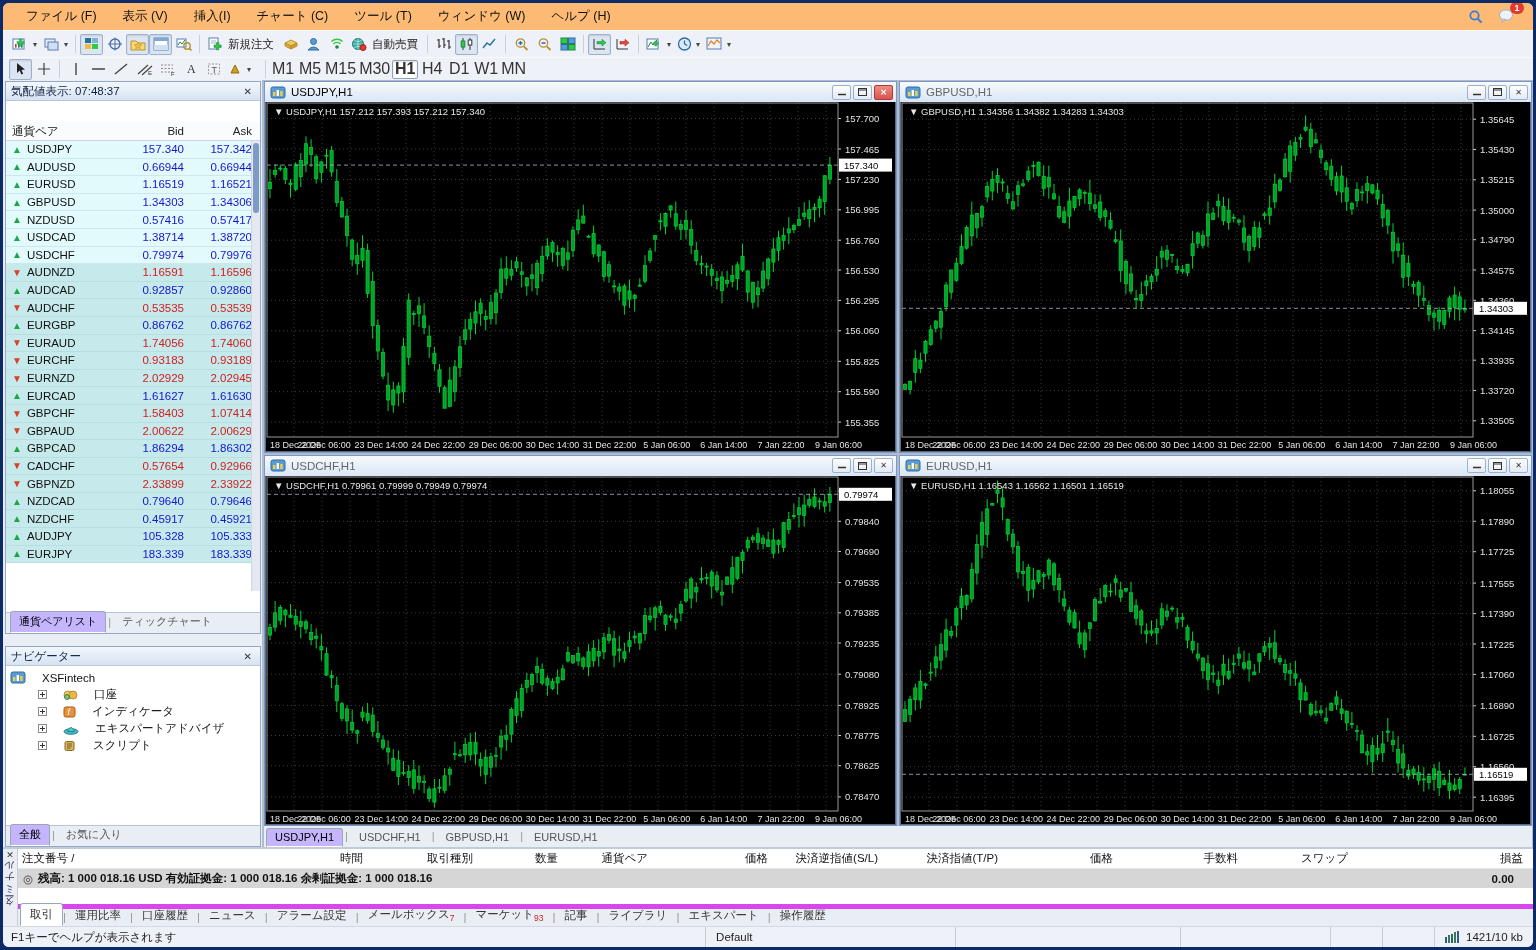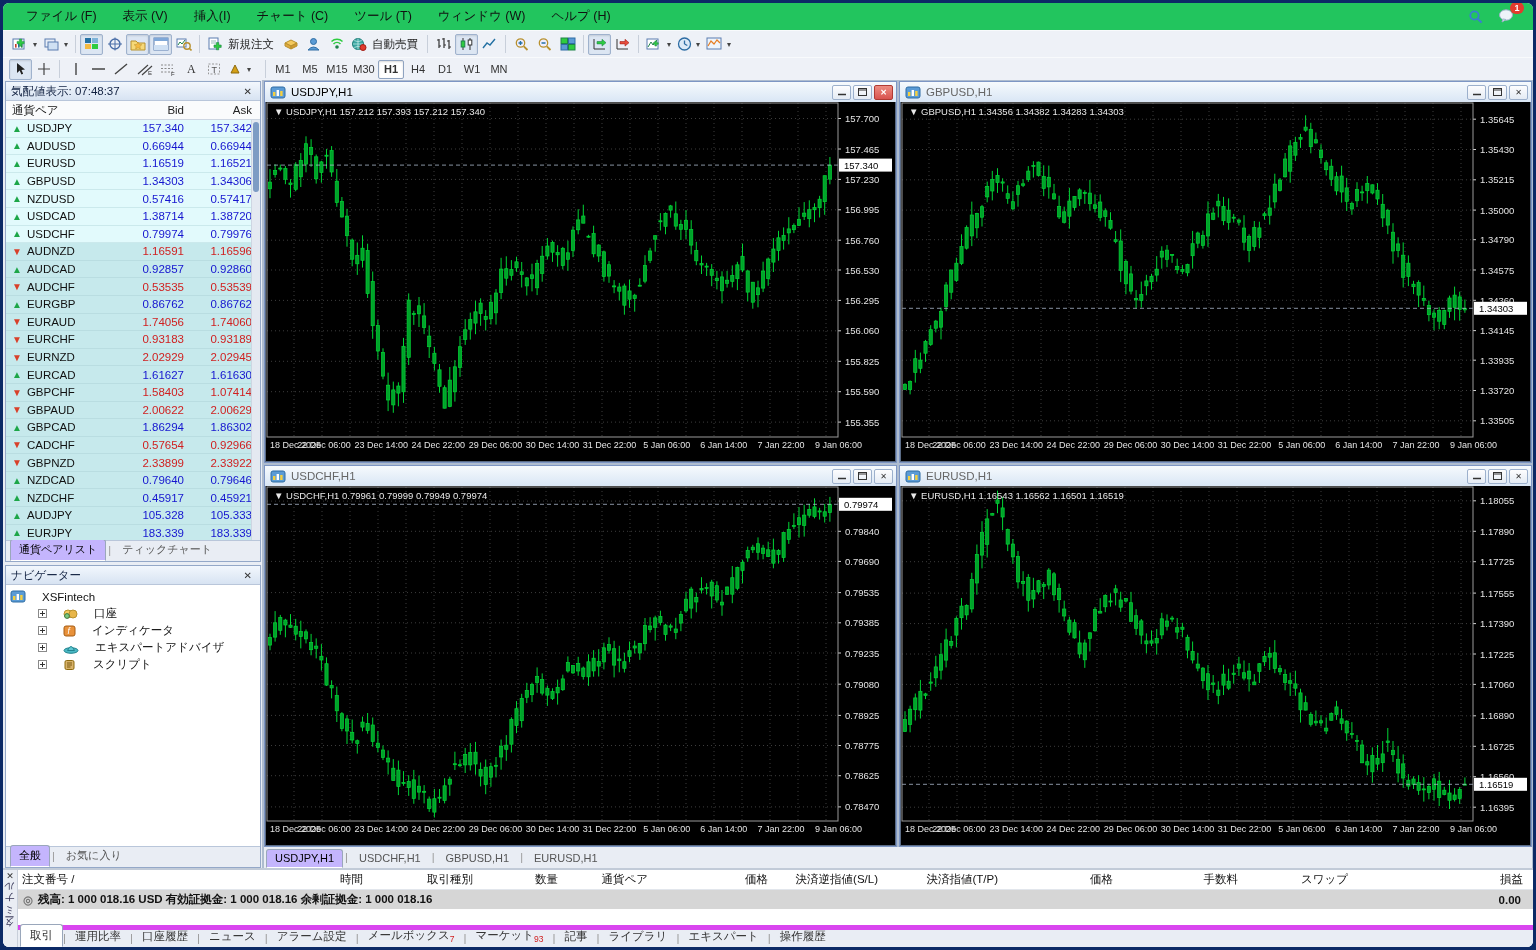--- a/index.html
+++ b/index.html
@@ -1,32 +1,32 @@
 <!DOCTYPE html>
 <html><head>
 <meta charset="utf-8">
 <style>
   * { margin:0; padding:0; box-sizing:border-box; }
   html,body { width:1536px; height:950px; overflow:hidden; background:#0c2a66; font-family:"Liberation Sans", sans-serif; }
   .app { position:absolute; inset:0; border:3px solid #0c2a66; border-radius:9px; overflow:hidden; background:#e9edf4; display:flex; flex-direction:column; }
   
-  .menubar { height:27px; background:#22c55e; display:flex; align-items:center; padding:8px 10px; font-size:12.5px; color:#111; flex:0 0 auto;justify-content:space-between; }
+  .menubar { height:27px; background:#fdba74; display:flex; align-items:center; padding:8px 10px; font-size:12.5px; color:#111; flex:0 0 auto;justify-content:space-between; }
   .menu-item { padding:4px 13px; border-radius:3px; cursor:default; }
   .menubar-right { margin-left:auto; display:flex; align-items:center; gap:14px; padding-right:8px; }
   .badge-wrap { position:relative; }
   .badge { position:absolute; top:-6px; right:-9px; background:#e23b2e; color:#fff; font-size:9px; border-radius:8px; padding:1px 4.5px; font-weight:bold; }
   
   .toolbar { height:27px; background:#eef1f7; display:flex; align-items:center; padding:0 6px; flex:0 0 auto; border-top:1px solid #f8fafc; }
   .toolbar2 { height:23px; }
   .tbtn { height:21px; min-width:23px; display:flex; align-items:center; justify-content:center; gap:3px; border:1px solid transparent; border-radius:2px; padding:0 2px; font-size:11.5px; color:#222; }
   .tbtn.pressed { background:#dce6f3; border-color:#9fb2cd; box-shadow:inset 0 1px 2px rgba(0,0,0,.12); }
   .tbtn .lab { padding:0 2px; white-space:nowrap; }
   .tsep { width:1px; height:18px; background:#c8cfda; margin:0 4px; }
   .drop { font-size:8px; color:#444; margin-left:1px; }
-  .tf-btn { height:19px; min-width:26px; display:flex; align-items:center; justify-content:center; font-size:11px; color:#333; border:1px solid transparent; border-radius:2px; }
+  .tf-btn { height:19px; min-width:26px; display:flex; align-items:center; justify-content:center; font-size:16px; color:#333; border:1px solid transparent; border-radius:2px; }
   .tf-btn.active { background:#fff; border-color:#8fa3c0; box-shadow:inset 0 1px 2px rgba(0,0,0,.15); font-weight:bold; }
   
   .main { flex:1 1 auto; display:flex; min-height:0; }
   .left-col { width:259px; flex:0 0 auto; display:flex; flex-direction:column; background:#e9edf4; }
   .panel { border:1px solid #94a8c8; background:#fff; display:flex; flex-direction:column; margin:1px 1px 0 2px; }
   .panel-header { height:19px; background:linear-gradient(#f2f7fd,#d7e3f2); border-bottom:1px solid #b9c6da; display:flex; align-items:center; font-size:11.5px; color:#102040; padding:0 5px; flex:0 0 auto; }
   .panel-close { margin-left:auto; font-size:10px; color:#333; padding:0 3px; }
   .panel-tabs { height:21px; background:#e9edf4; border-top:1px solid #b9c6da; display:flex; align-items:flex-end; padding-left:4px; gap:2px; font-size:11px; flex:0 0 auto; }
   .ptab { padding:2px 8px 3px; color:#555; border:1px solid transparent; }
   .ptab.active { background:#c4b5fd; border:1px solid #9aa7bb; border-bottom-color:#fff; border-radius:3px 3px 0 0; color:#000; }
@@ -432,21 +432,21 @@
         <div class="tf-btn">D1</div>
         <div class="tf-btn">W1</div>
         <div class="tf-btn">MN</div>
       </div>
   </div>
 
   <div class="main">
 
     <div class="left-col">
 
-      <div class="panel" style="height:481px;">
+      <div class="panel" style="height:553px;gap:21px;">
         <div class="panel-header">
           <span>気配値表示: 07:48:37</span>
           <span class="panel-close">✕</span>
         </div>
         <div class="mw-table">
           <div class="mw-head" id="mw-head">
               <span class="c-sym">通貨ペア</span>
 <span class="c-bid">Bid</span>
 <span class="c-ask">Ask</span>
             </div>
@@ -648,21 +648,21 @@
               <div class="mw-thumb"></div>
             </div>
         </div>
         <div class="panel-tabs" id="mw-tabs">
             <div class="ptab active">通貨ペアリスト</div>
             <span class="ttab-sep">|</span>
             <div class="ptab">ティックチャート</div>
           </div>
       </div>
 
-      <div class="panel" style="flex:1 1 auto; margin-top:3px;">
+      <div class="panel" style="flex:1 1 auto; margin-top:12px;">
         <div class="panel-header">
           <span>ナビゲーター</span>
           <span class="panel-close">✕</span>
         </div>
         <div class="nav-tree" id="nav-tree">
             <div class="tree-row">
               <span class="ico">
                 <svg width="16" height="13" viewBox="0 0 16 13">
                   <rect x="1" y="1" width="14" height="11" rx="2" fill="#5b9bd5" stroke="#2e6da4"></rect>
                   <rect x="3" y="6" width="2.4" height="4" fill="#f4d03f"></rect>
@@ -1604,21 +1604,21 @@
           <div class="th-cell" style="width: 110px;">決済逆指値(S/L)</div>
           <div class="th-cell" style="width: 120px;">決済指値(T/P)</div>
           <div class="th-cell" style="width: 115px;">価格</div>
           <div class="th-cell" style="width: 125px;">手数料</div>
           <div class="th-cell" style="width: 110px;">スワップ</div>
           <div class="th-cell" style="width: 175px;">損益</div>
         </div>
       <div class="term-balance">
         <span style="width:20px;text-align:center;color:#777;">◎</span>
         <span>残高: 1 000 018.16 USD   有効証拠金: 1 000 018.16   余剰証拠金: 1 000 018.16</span>
-        <span style="margin-left:auto;padding-right:12px;">0.00</span>
+        <span style="margin-left:auto;padding-right:19px;">0.00</span>
       </div>
       <div class="term-space"></div>
       <div class="term-tabs" id="term-tabs">
           <div class="ttab active">取引</div>
           <span class="ttab-sep">|</span>
           <div class="ttab">運用比率</div>
           <span class="ttab-sep">|</span>
           <div class="ttab">口座履歴</div>
           <span class="ttab-sep">|</span>
           <div class="ttab">ニュース</div>
@@ -1633,13 +1633,33 @@
           <span class="ttab-sep">|</span>
           <div class="ttab">ライブラリ</div>
           <span class="ttab-sep">|</span>
           <div class="ttab">エキスパート</div>
           <span class="ttab-sep">|</span>
           <div class="ttab">操作履歴</div>
         </div>
     </div>
   </div>
 
+  <div class="statusbar">
+    <div class="sb-help">F1キーでヘルプが表示されます</div>
+    <div class="sb-seg" style="width:250px;">Default</div>
+    <div class="sb-seg" style="width:225px;"></div>
+    <div class="sb-seg" style="width:150px;"></div>
+    <div class="sb-seg" style="width:52px;"></div>
+    <div class="sb-seg" style="width:52px;"></div>
+    <div class="sb-traffic">
+      <span class="ico">
+        <svg width="16" height="12" viewBox="0 0 16 12">
+            <rect x="0" y="6" width="2" height="6" fill="#2e5d8a"></rect>
+            <rect x="3" y="4" width="2" height="8" fill="#3b7a43"></rect>
+            <rect x="6" y="3" width="2" height="9" fill="#2e5d8a"></rect>
+            <rect x="9" y="1" width="2" height="11" fill="#3b7a43"></rect>
+            <rect x="12" y="0" width="2" height="12" fill="#2e5d8a"></rect>
+          </svg>
+      </span>
+      <span>1421/10 kb</span>
+    </div>
+  </div>
 </div>
 
 </body></html>

